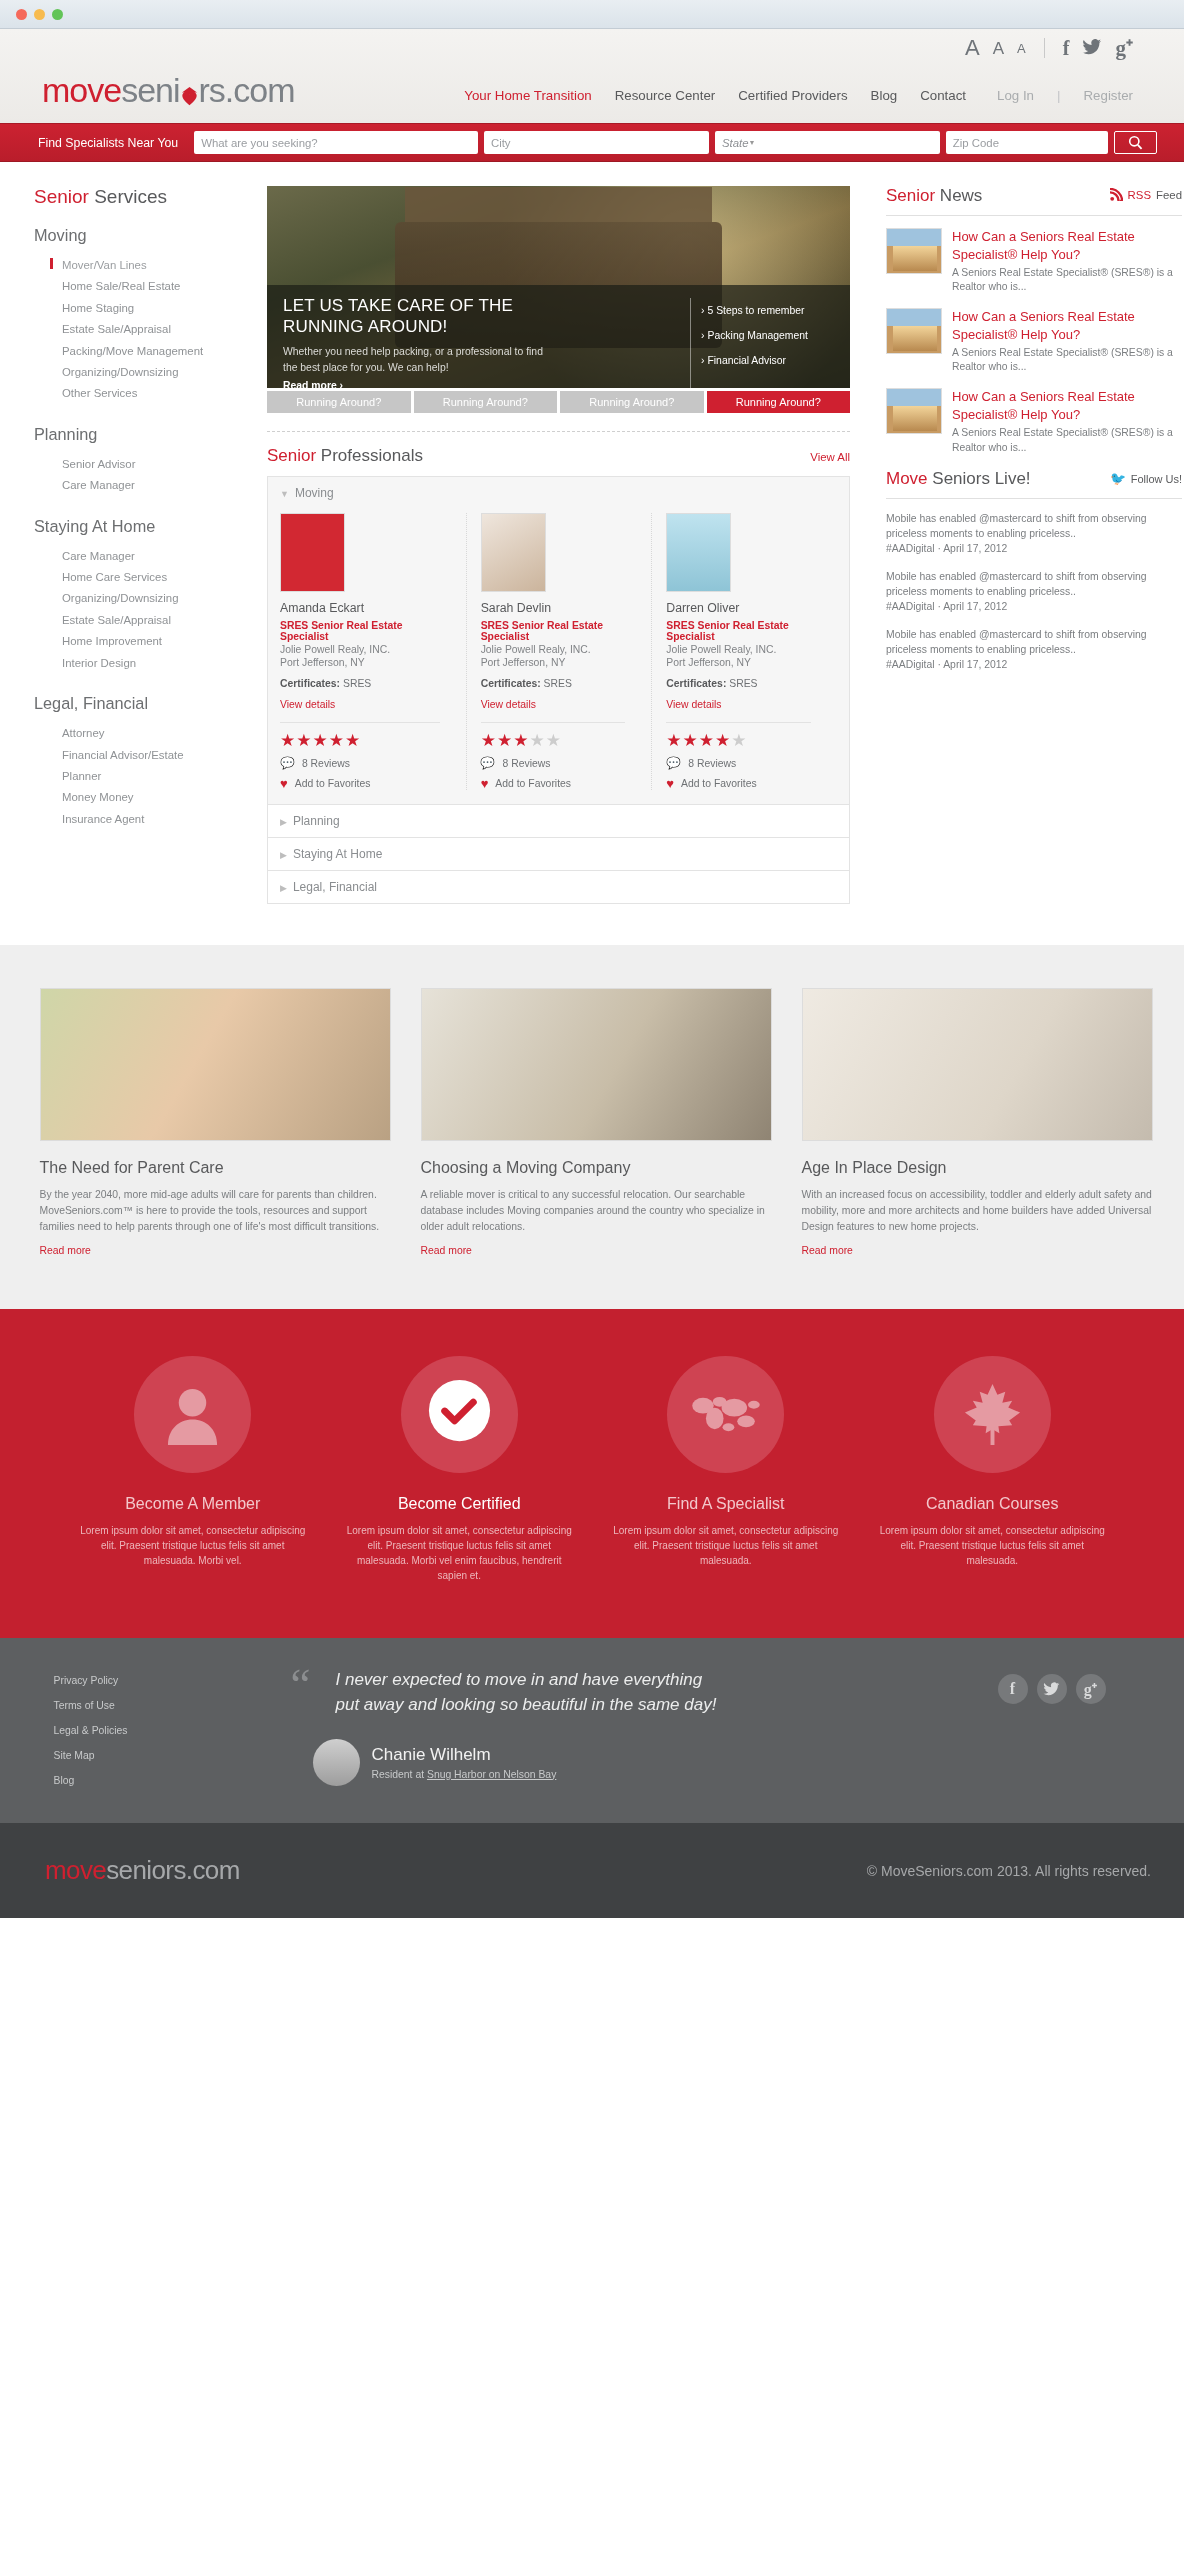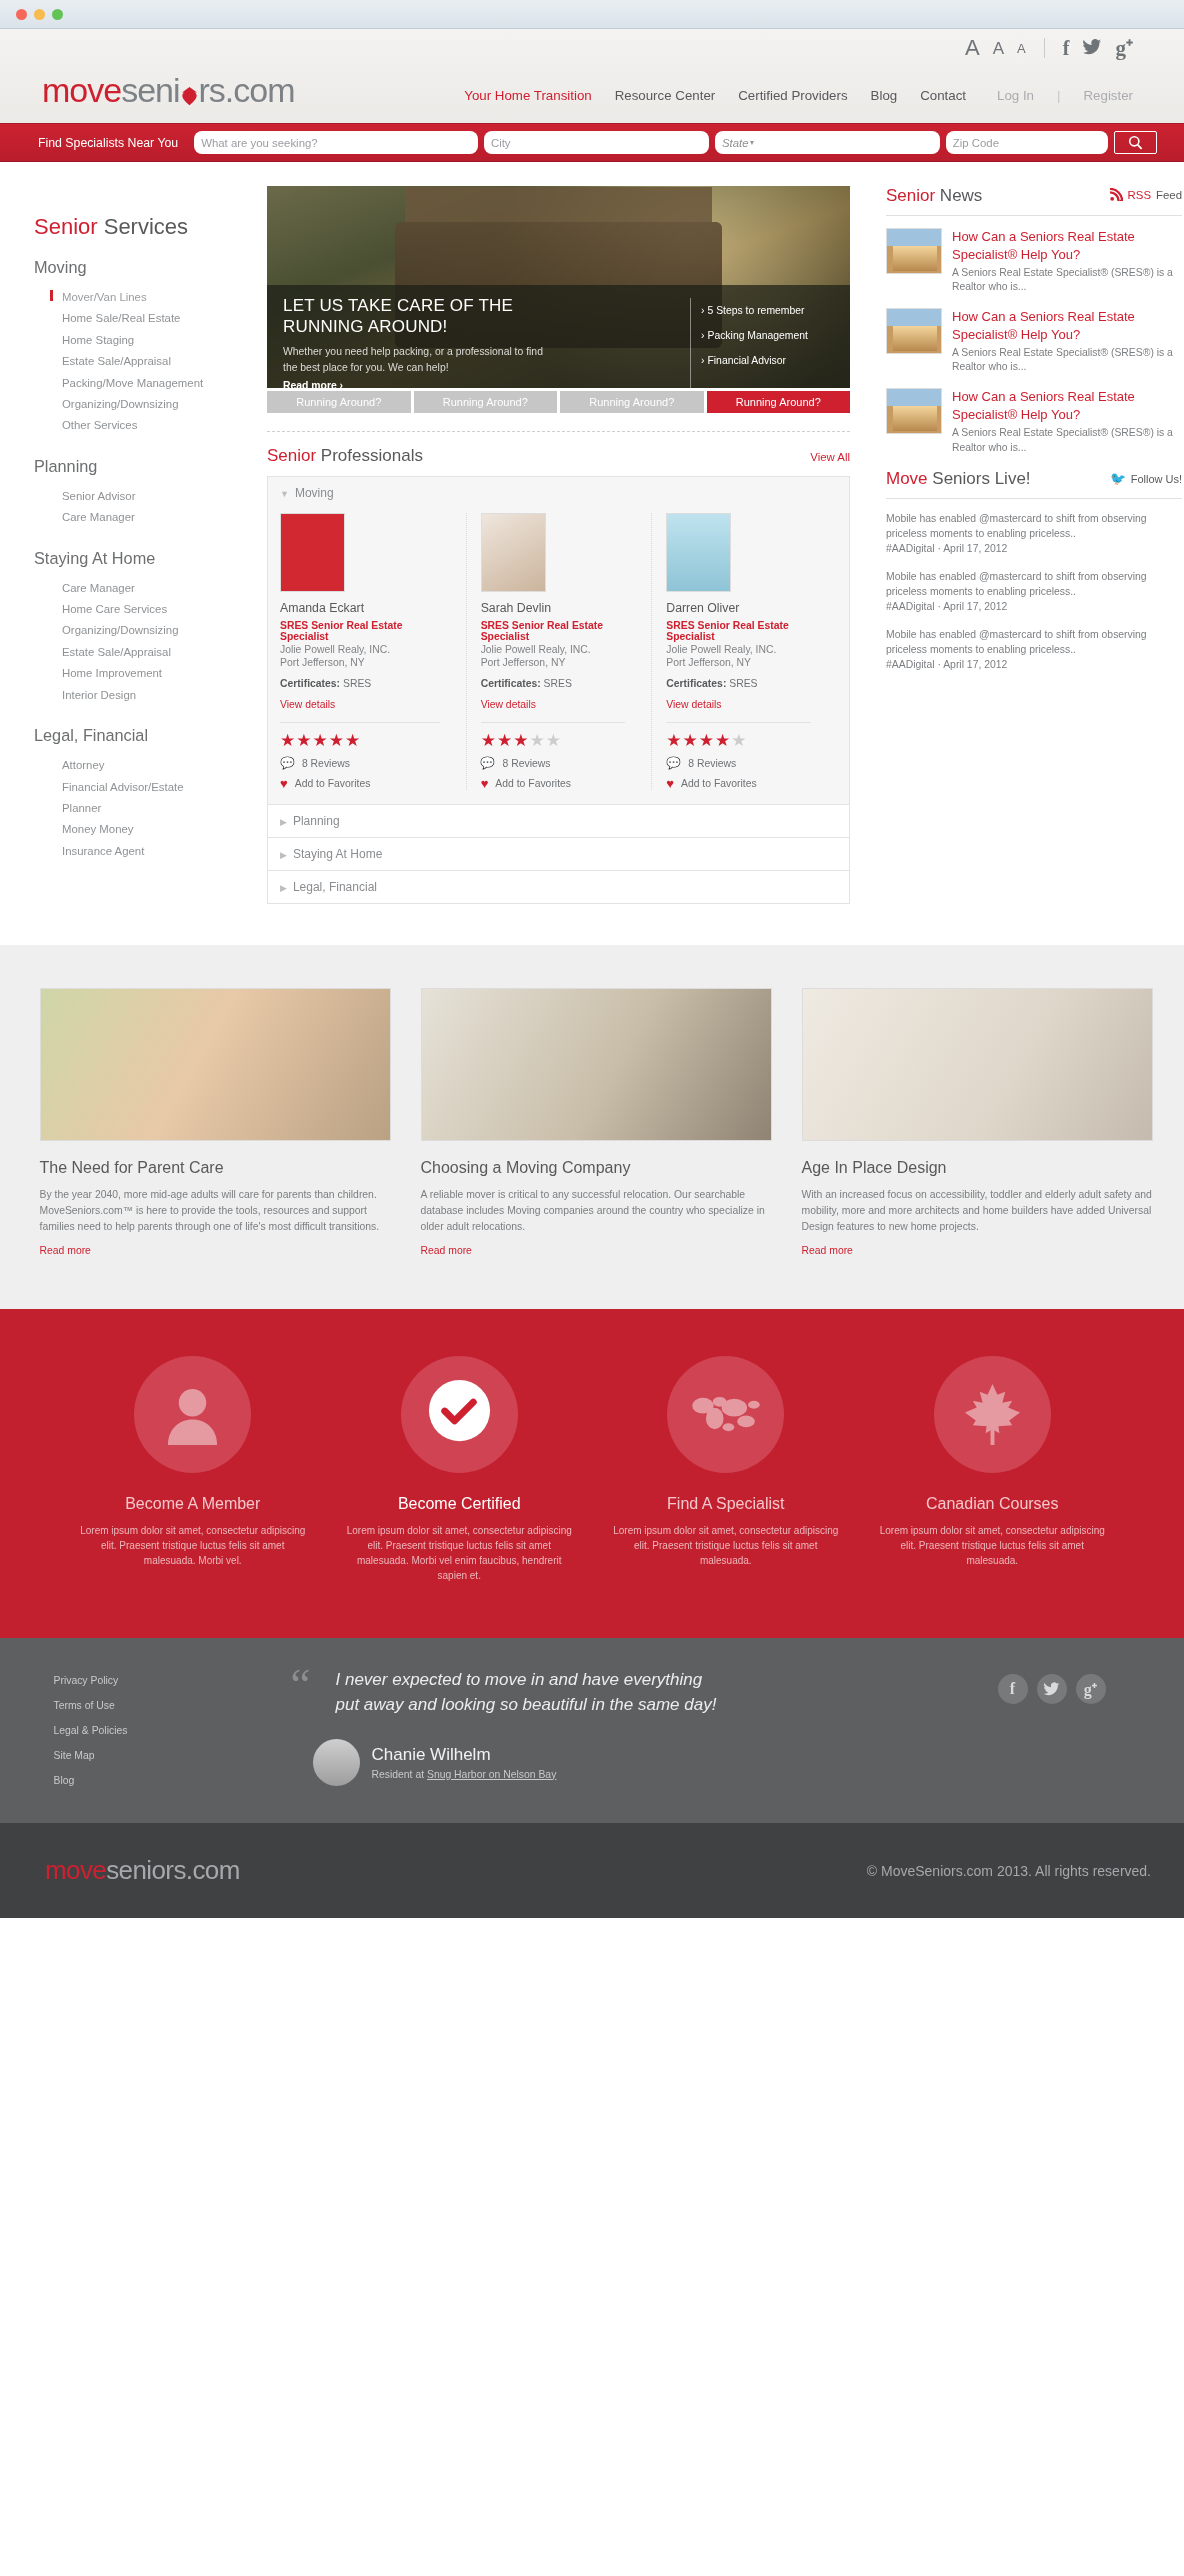--- a/index.html
+++ b/index.html
@@ -67,21 +67,21 @@
     background: #c3202f;
     background-image: linear-gradient(#cc2231, #b91d2b);
     border-top: 1px solid #a81a27;
     border-bottom: 1px solid #9d1824;
     height: 39px;
     display: flex; align-items: center; gap: 6px;
     padding: 0 28px 0 38px;
   }
   .searchbar .lbl { color: #fff; font-size: 12.3px; margin-right: 10px; white-space: nowrap; }
   .searchbar input, .searchbar .sel {
-    height: 23px; border: 0; border-radius: 8px; background: #fff;
+    height: 23px; border: 0; border-radius: 2px; background: #fff;
     font-size: 11.4px; color: #8d9094; padding: 0 7px;
     font-family: "Liberation Sans", sans-serif;
   }
   .searchbar input::placeholder { color: #9a9da1; }
   .in-what { width: 289px; }
   .in-city { width: 229px; }
   .sel {
     width: 229px; display: flex; align-items: center;  font-style: italic;
   }
   .sel .caret { font-size: 7px; color: #999; }
@@ -92,21 +92,21 @@
     cursor: pointer;
   }
 
   
   .main { display: flex; padding: 24px 30px 0 34px; gap: 0; }
   .col-left { width: 227px; flex: none; }
   .col-mid  { width: 583px; flex: none; margin-left: 6px;}
   .col-right { width: 296px; flex: none; margin-left: 36px;}
 
   
-  .sec-title { font-size: 22px; color: #58595b; margin-bottom: 18px; margin-top: 28px; }
+  .sec-title { font-size: 19px; color: #58595b; margin-bottom: 18px; }
   .sec-title .red { color: #cf2030; }
   .svc-group { font-size: 16.3px; color: #6c6e70; margin: 0 0 10px 0; }
   .svc-group.sp { margin-top: 20px; }
   ul.svc { list-style: none; margin: 0 0 0 14px; }
   ul.svc li { font-size: 11.4px; color: #8f9295; line-height: 1; padding: 5px 0 5px 14px; position: relative; cursor: pointer;}
   ul.svc li.active { color: #9a9da0; }
   ul.svc li.active::before {
     content: ""; position: absolute; left: 2px; top: 3px;
     width: 3px; height: 11px; background: #cf2030;
   }

